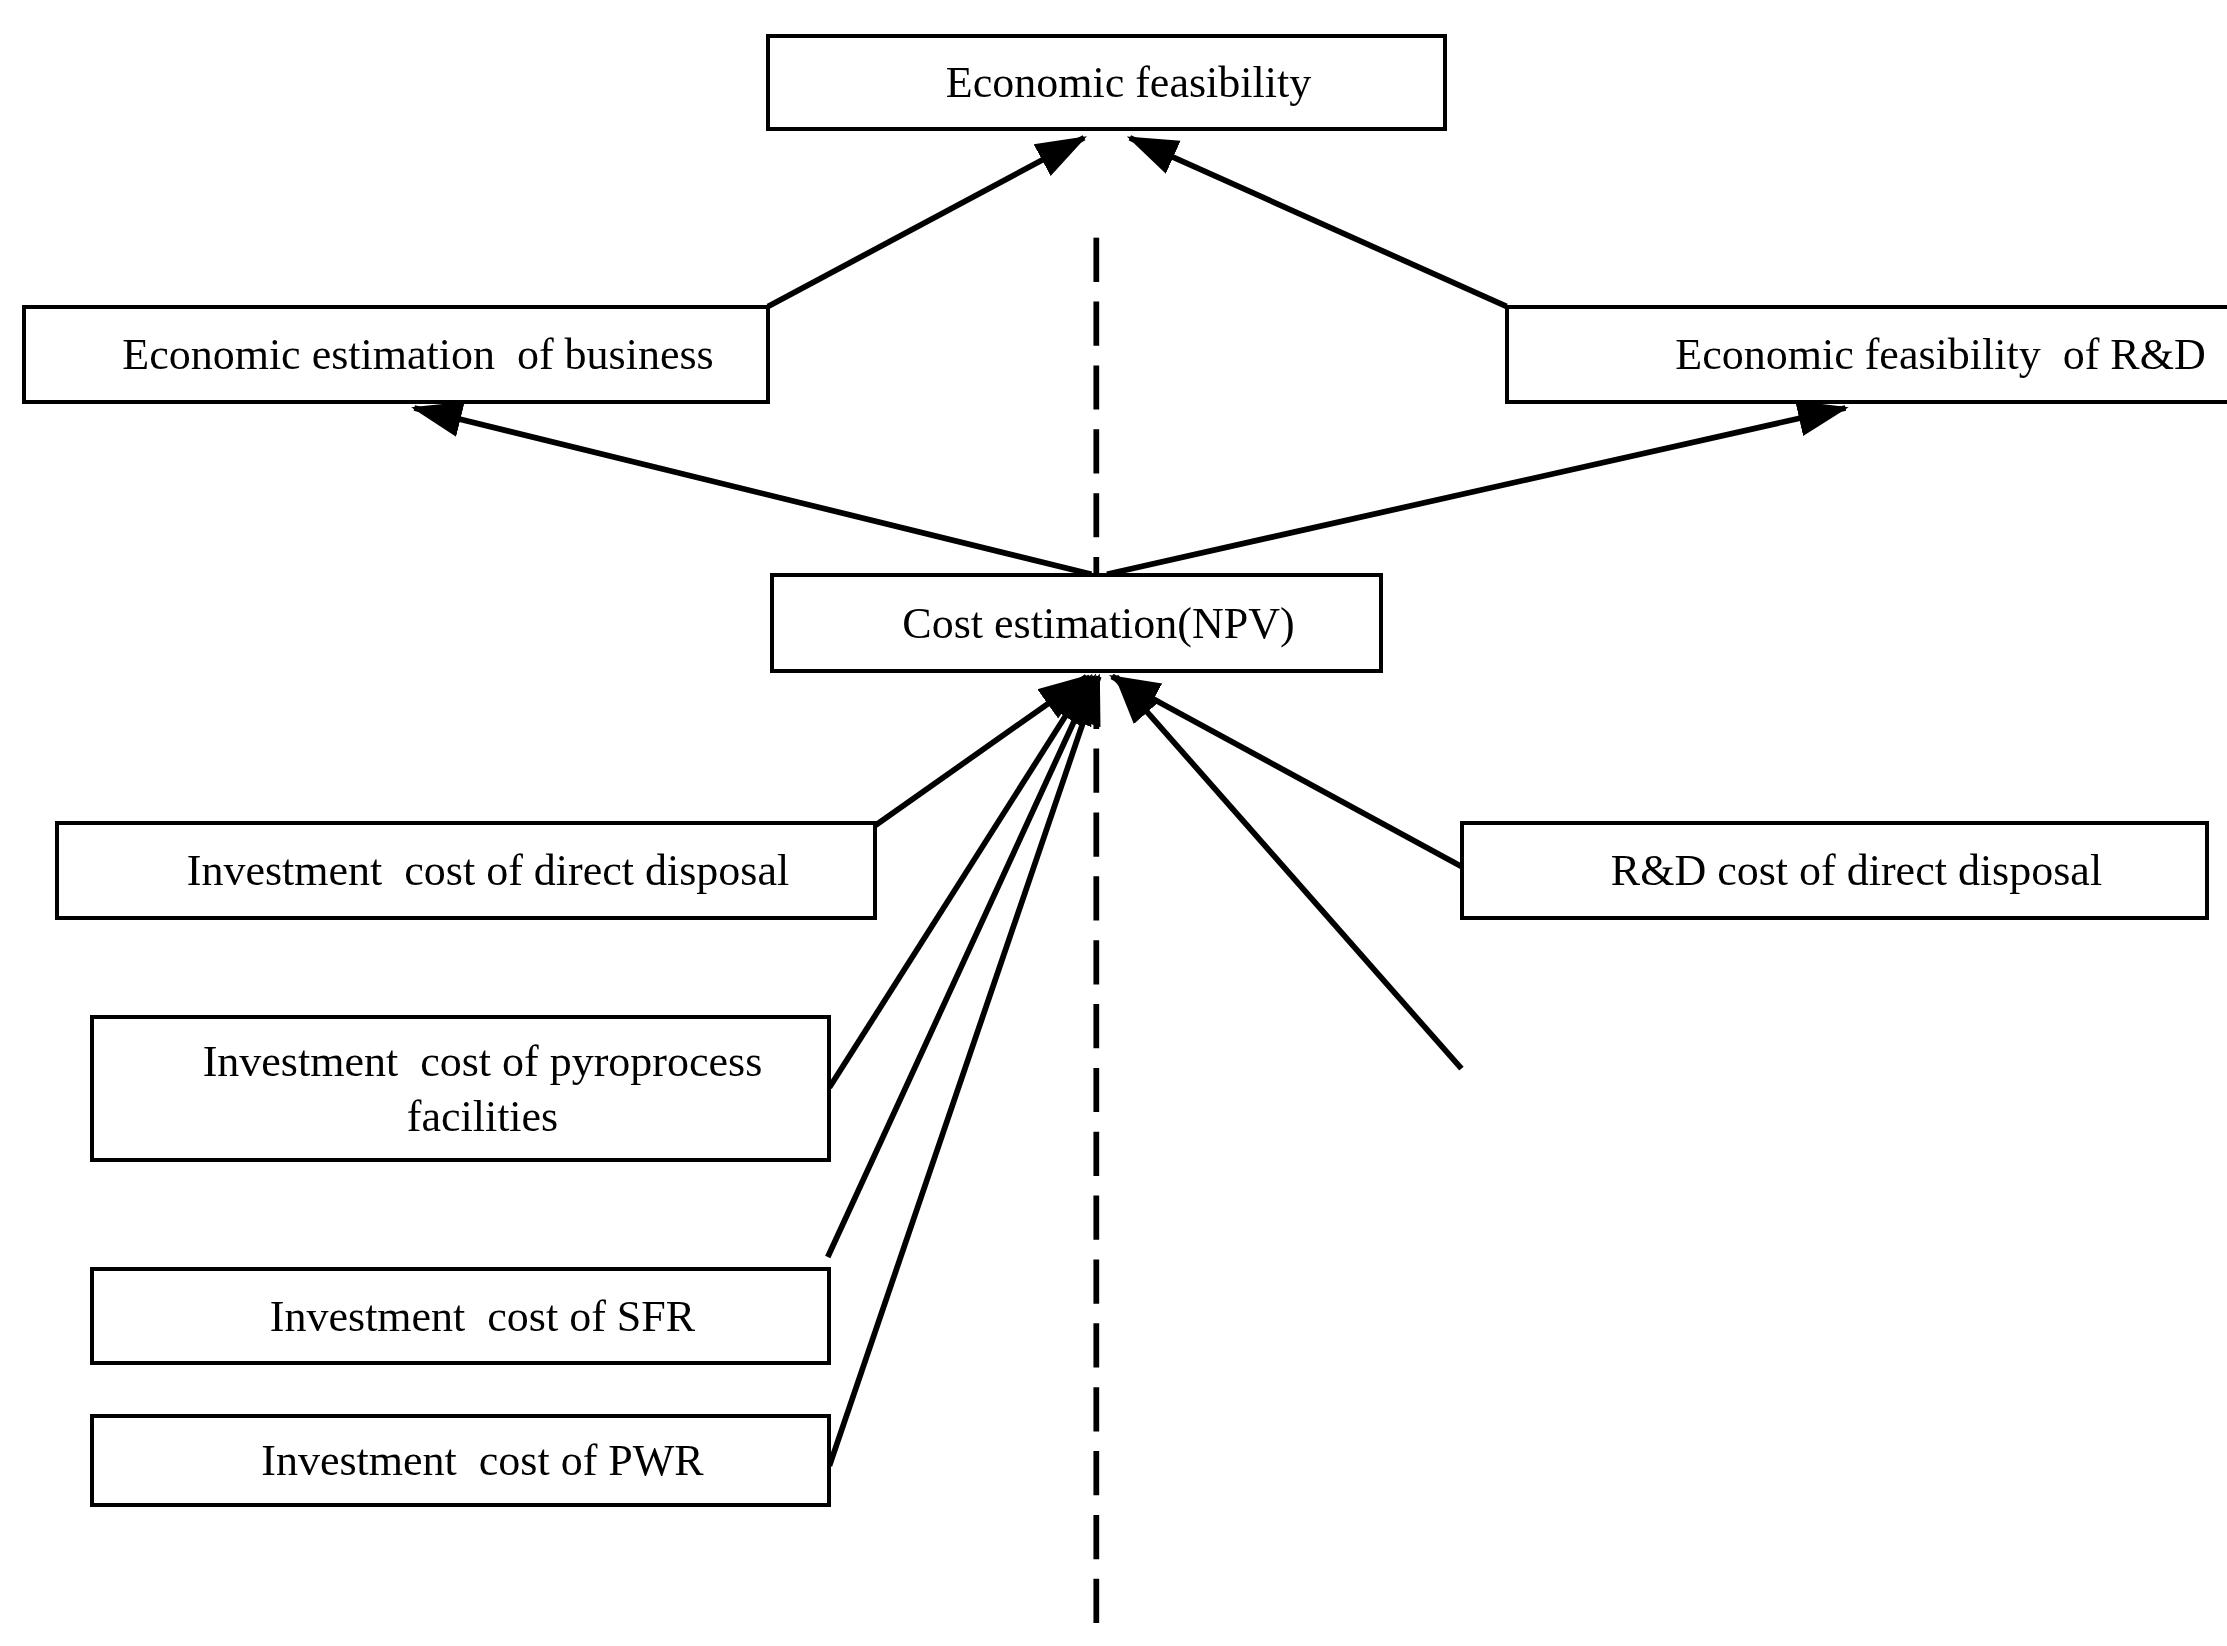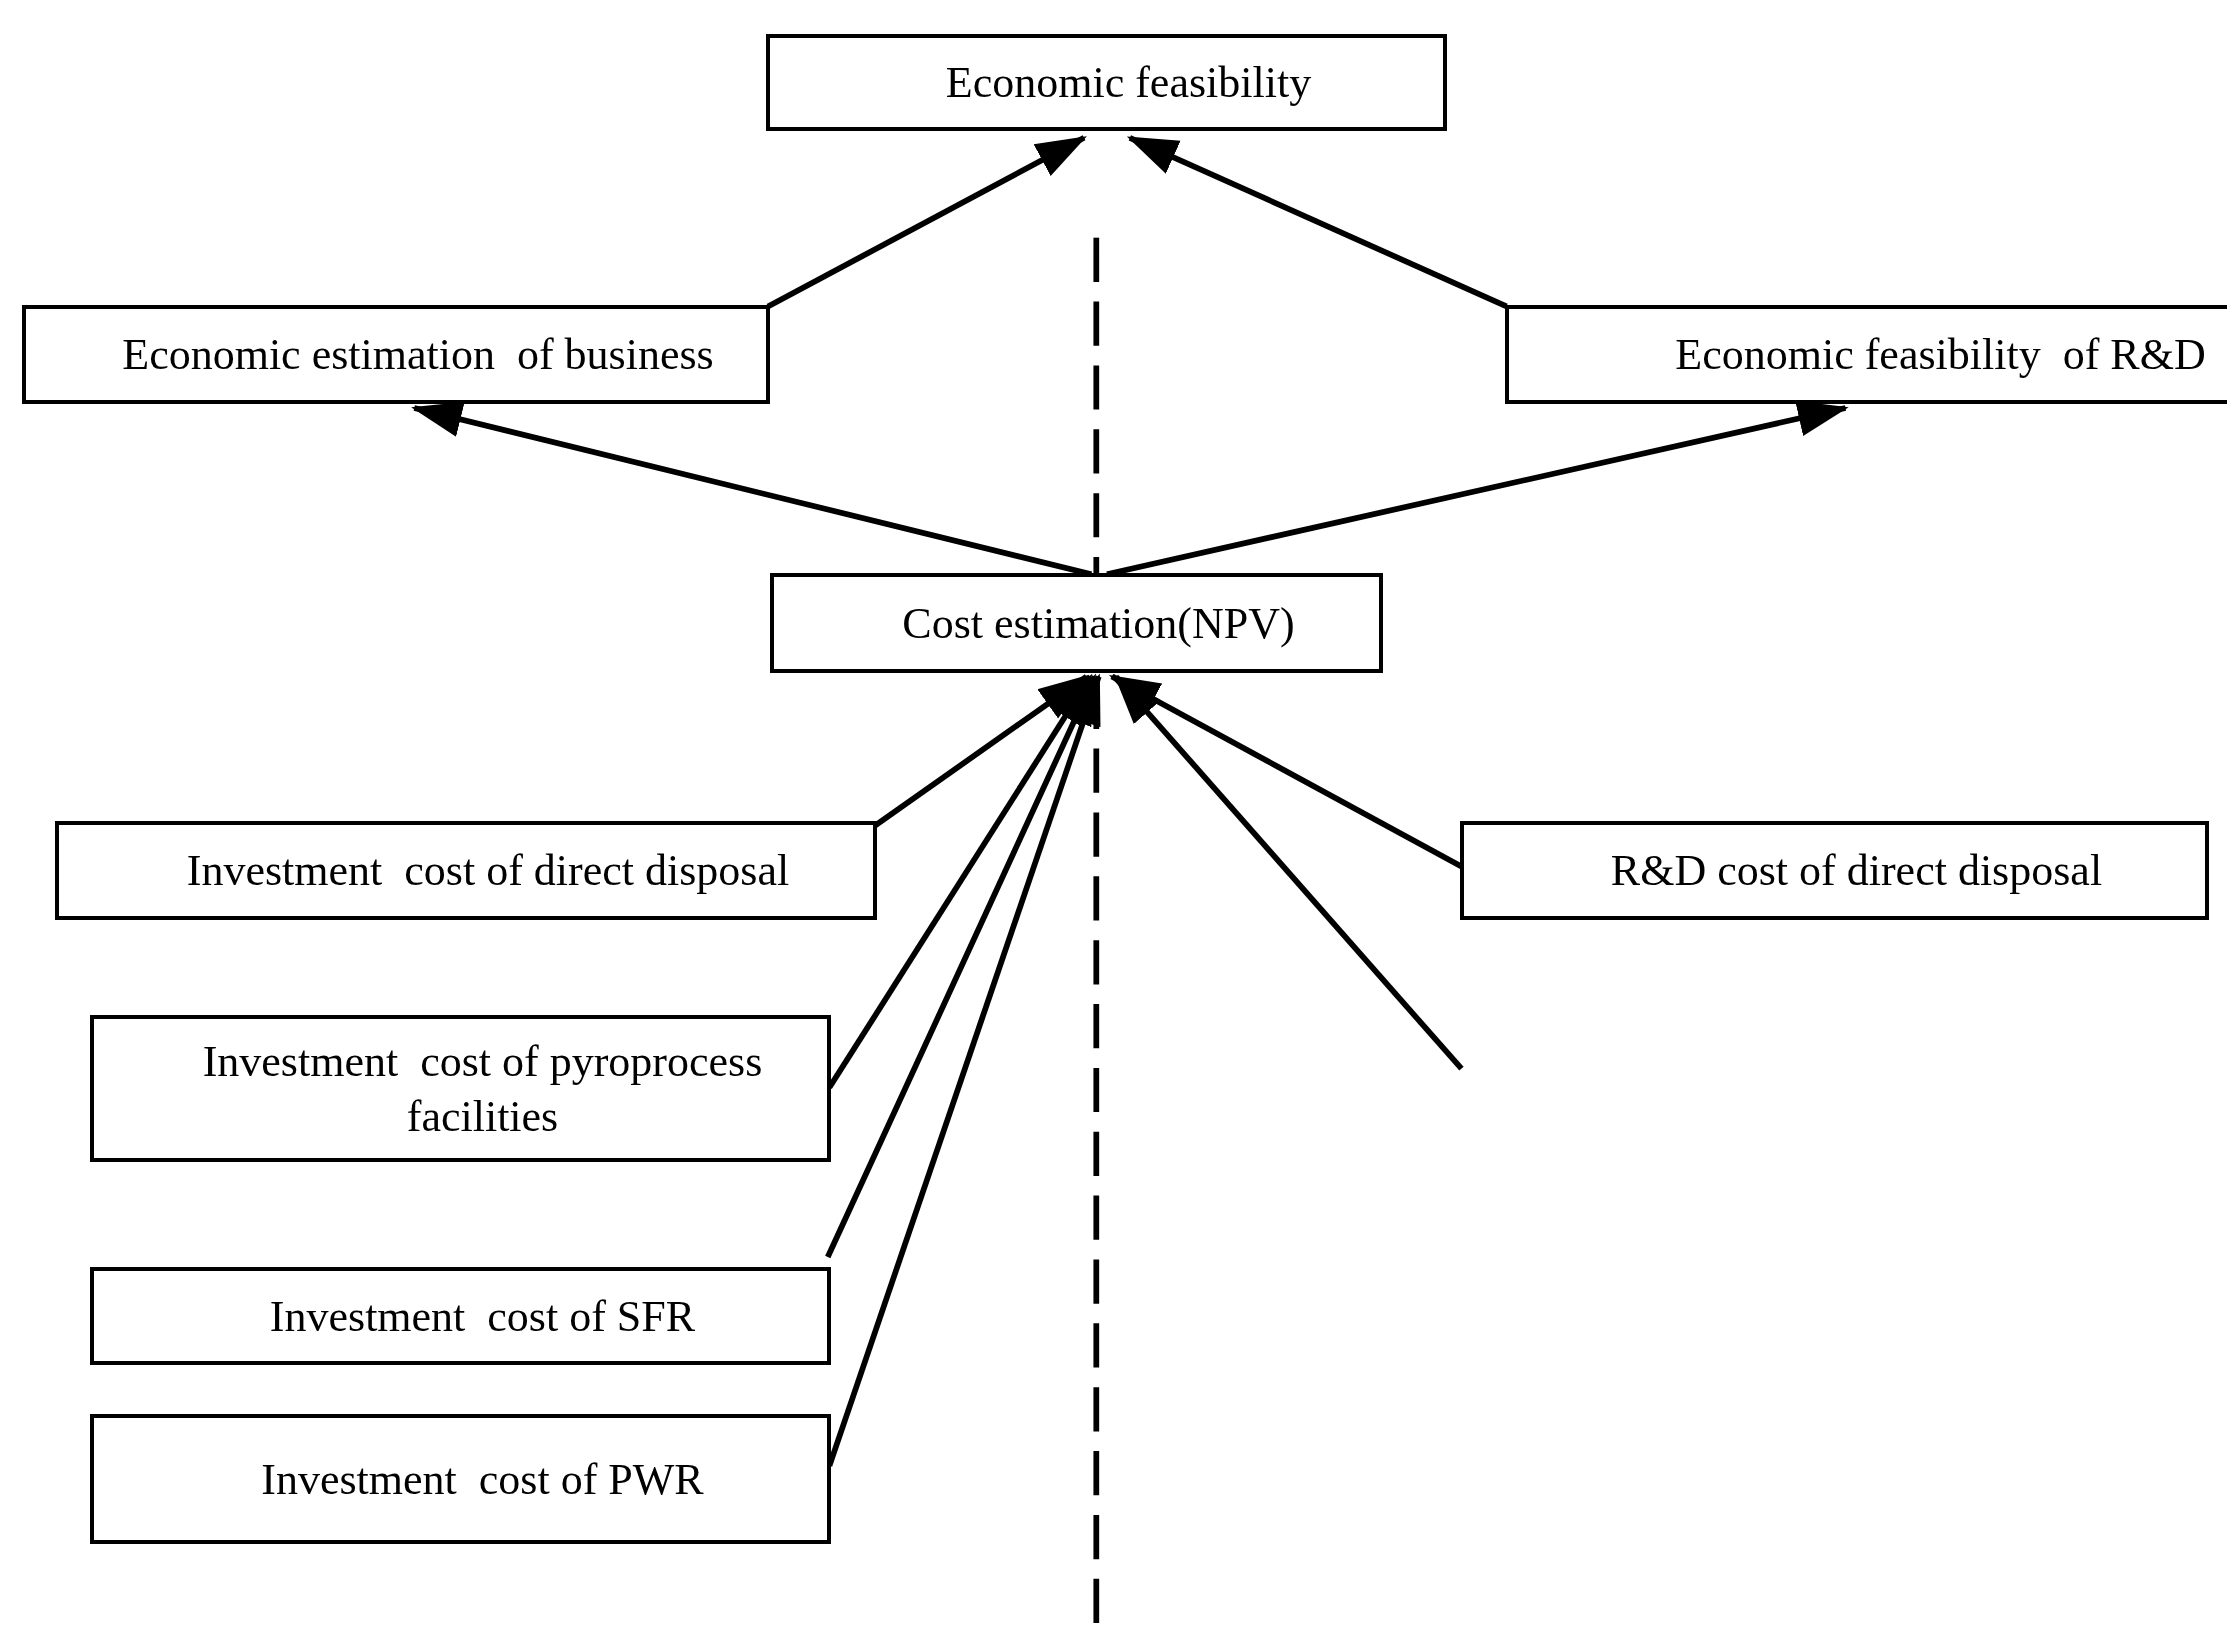--- a/index.html
+++ b/index.html
@@ -38,21 +38,21 @@
     padding-left: 44px;
   }
   
   #node-goal            { left: 766px;  top: 34px;   width: 681px; height: 97px; }
   #node-business        { left: 22px;   top: 305px;  width: 748px; height: 99px; }
   #node-rnd             { left: 1505px; top: 305px;  width: 827px; height: 99px; }
   #node-cost            { left: 770px;  top: 573px;  width: 613px; height: 100px; }
   #node-inv-direct      { left: 55px;   top: 821px; width: 822px; height: 99px; }
   #node-inv-pyro        { left: 90px;  top: 1015px; width: 741px; height: 147px; }
   #node-inv-sfr         { left: 90px;  top: 1267px; width: 741px; height: 98px; }
-  #node-inv-pwr         { left: 90px;  top: 1414px; width: 741px; height: 130px; }
+  #node-inv-pwr         { left: 90px;  top: 1414px; width: 741px; height: 93px; }
   #node-rd-direct       { left: 1460px; top: 821px; width: 749px; height: 99px; }
   #node-rd-pyro         { left: 1460px; top: 1022px; width: 749px; height: 106px; }
   line.edge {
     stroke: #000000;
     stroke-width: 7;
     fill: none;
   }
   line.divider {
     stroke: #000000;
     stroke-width: 7;

